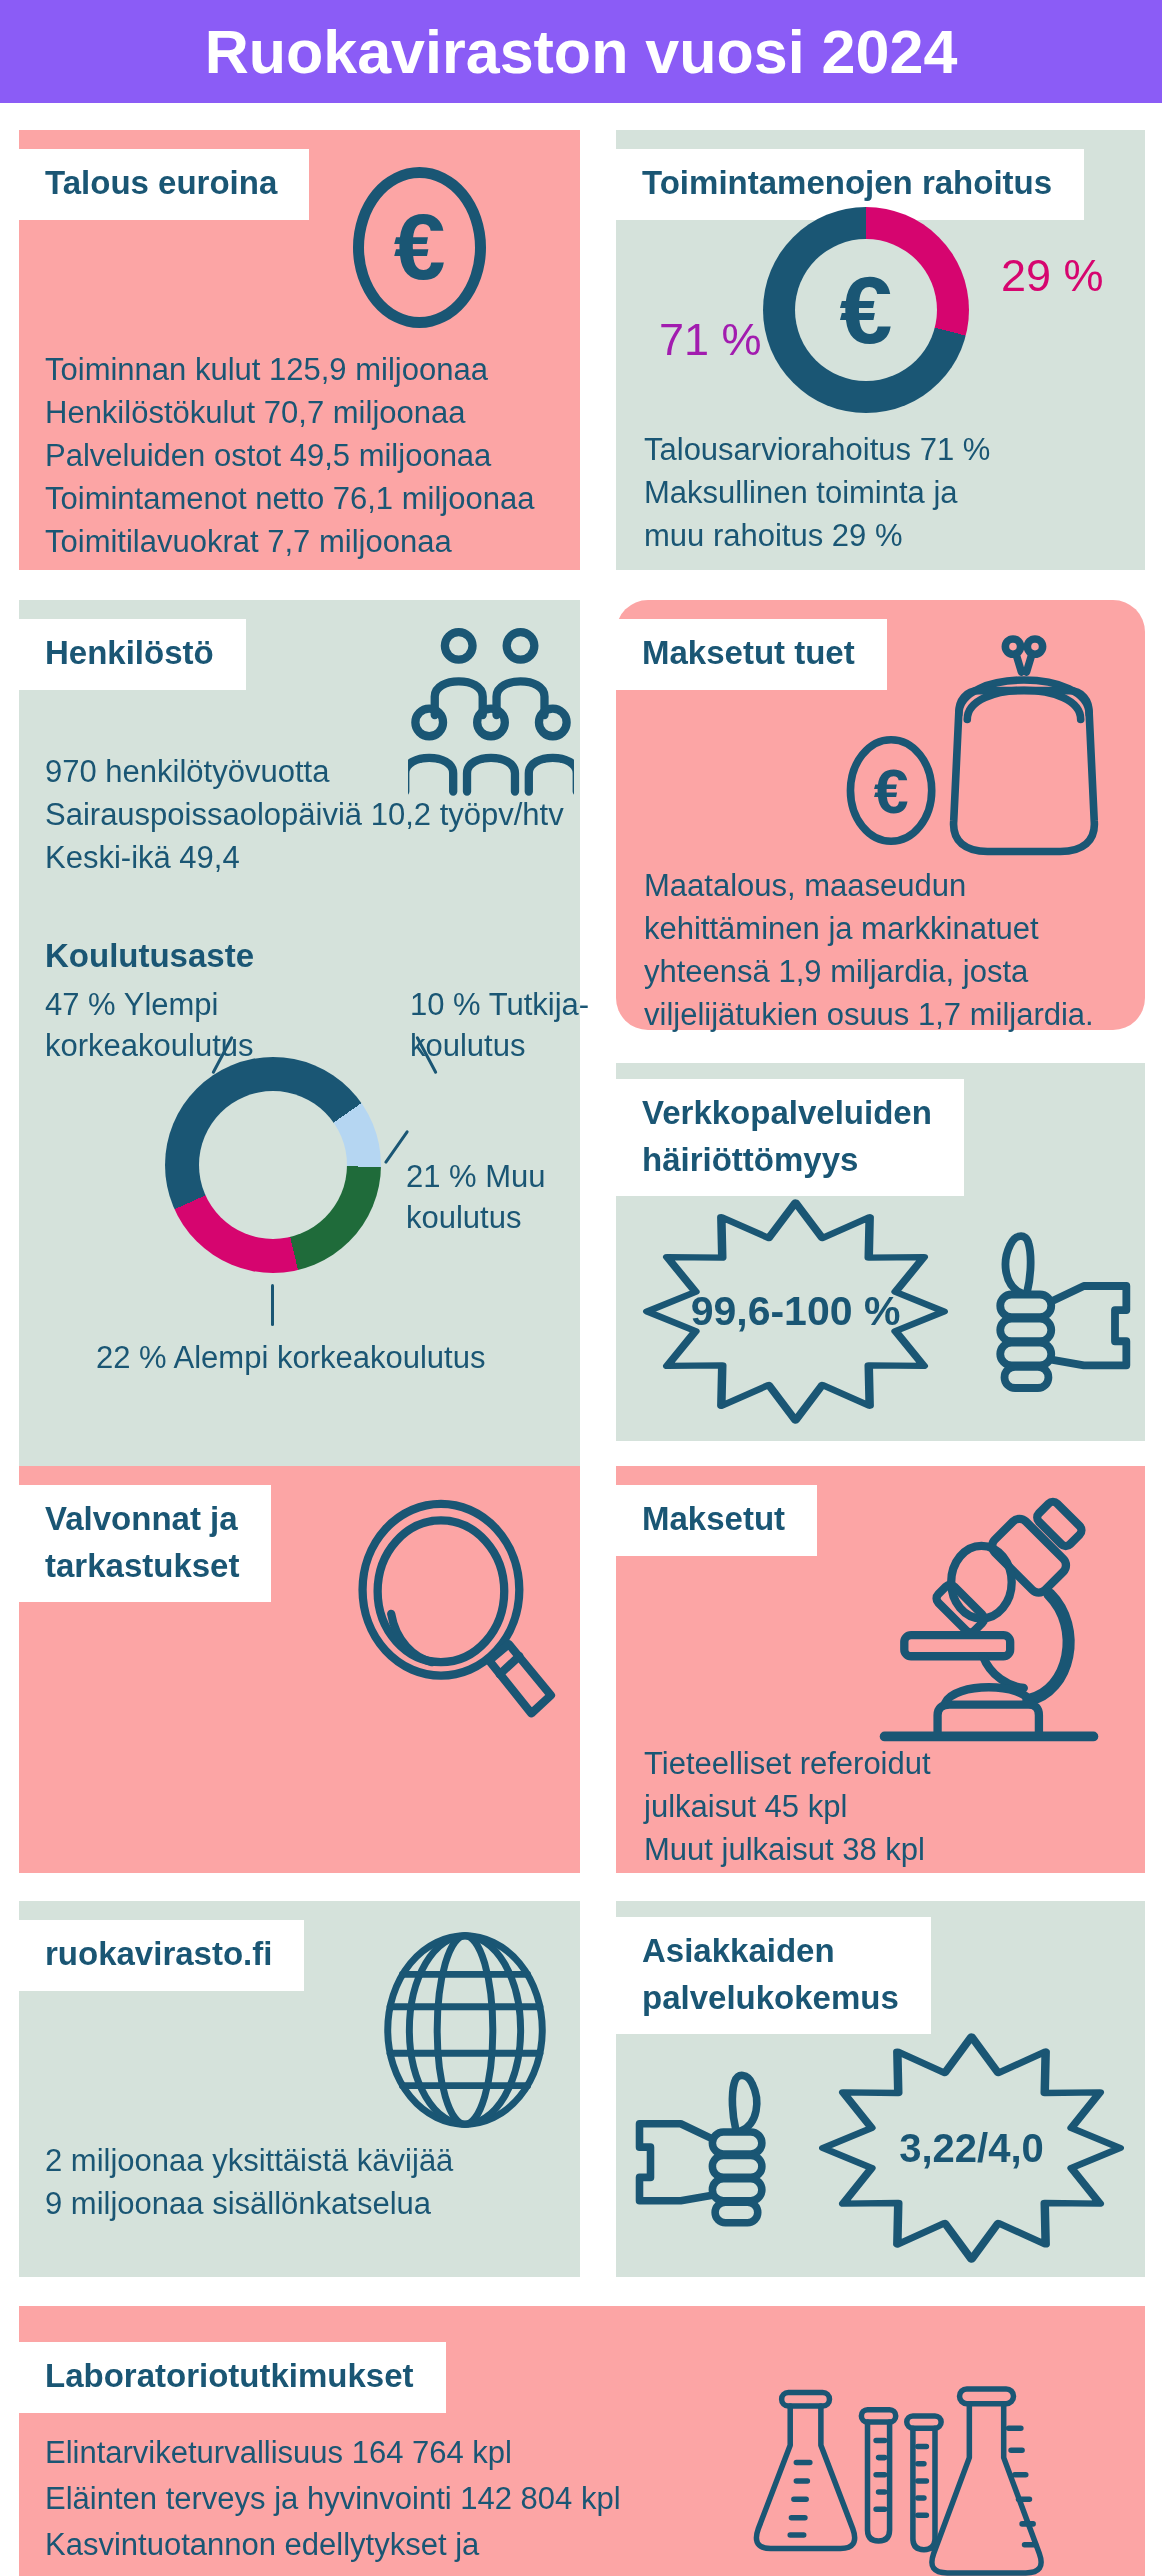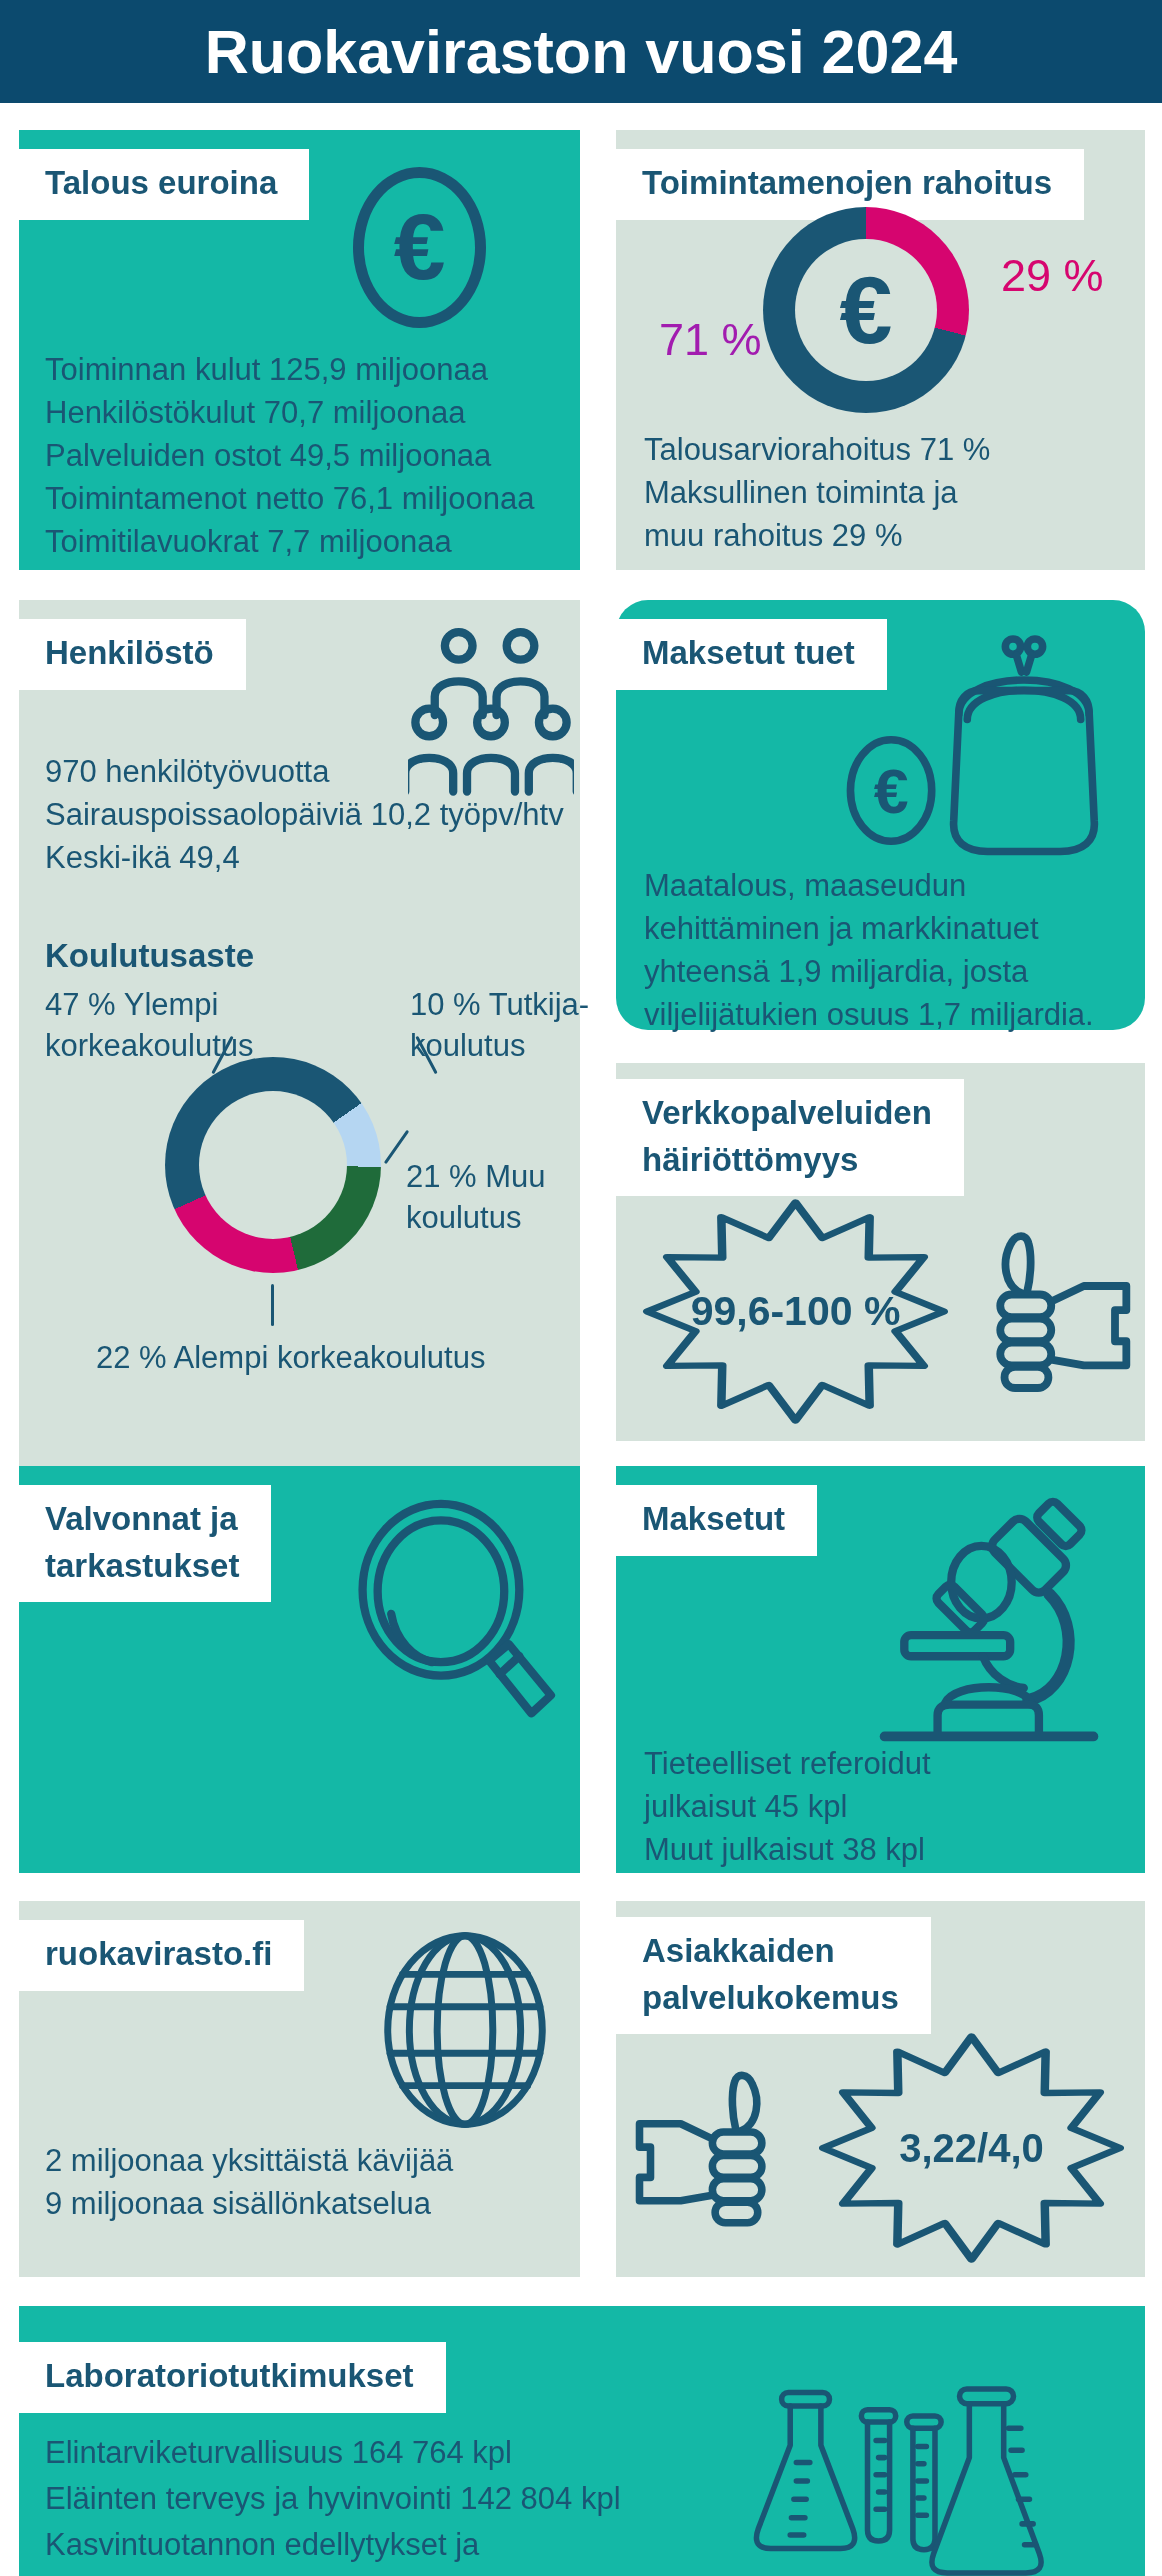--- a/index.html
+++ b/index.html
@@ -1,25 +1,25 @@
 <!DOCTYPE html>
 <html style="font-size:8.2px"><head>
 <meta charset="utf-8">
 <style>
   * { margin:0; padding:0; box-sizing:border-box; }
   html,body { background:#ffffff; }
   body { font-family:"Liberation Sans", sans-serif; }
   .page { position:relative; width:1162px; height:2769px; background:#ffffff; overflow:hidden; }
 
-  .hdr { position:absolute; left:0; top:0; width:1162px; height:103px; background:#0c4a6e;
+  .hdr { position:absolute; left:0; top:0; width:1162px; height:103px; background:#8b5cf6;
          display:flex; align-items:center; justify-content:center; }
   .hdr h1 { color:#ffffff; font-size:61px; font-weight:bold; letter-spacing:0px; }
 
   .card { position:absolute; }
-  .bg-blue { background:#14b8a6; }
+  .bg-blue { background:#fca5a5; }
   .bg-green { background:#D5E2DB; }
 
   .chip { position:absolute; left:0; background:#ffffff; color:#1A5674; font-weight:bold;
           font-size:33px; line-height:1.42; padding:11.3px 32px 12.4px 26px; white-space:nowrap; }
 
   .lines { position:absolute; color:#1A5674; font-size:31px; line-height:43px; white-space:nowrap; }
   .line { height:43px; }
 
   .donut { position:absolute; border-radius:50%; }
   .hole { position:absolute; border-radius:50%; display:flex; align-items:center; justify-content:center; }

